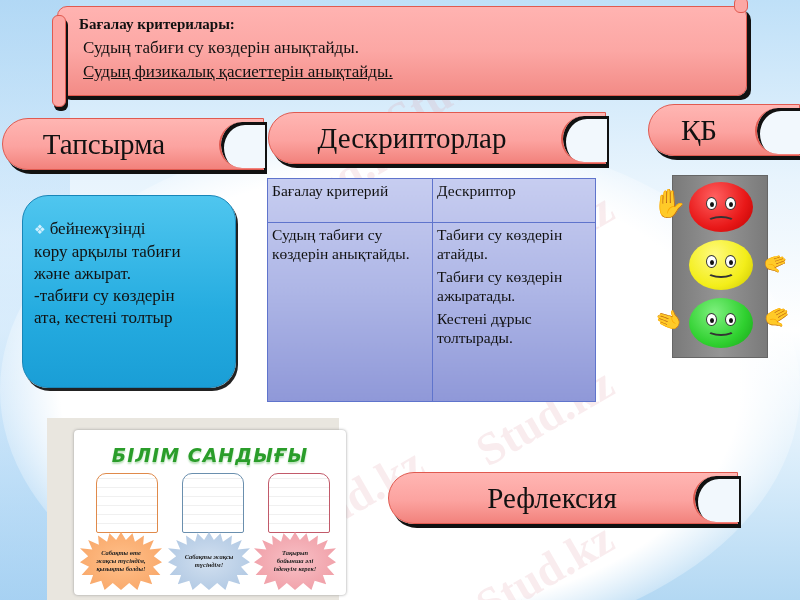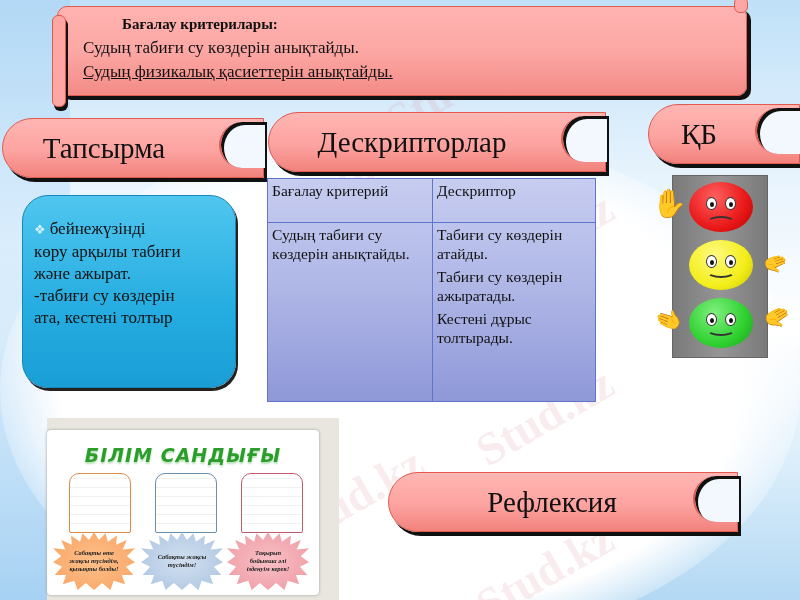--- a/index.html
+++ b/index.html
@@ -32,29 +32,29 @@
     content: ""; position: absolute; left: -6px; top: 8px; width: 12px; height: 90px;
     background: #fca7a4; border: 1.5px solid #e05a50; border-radius: 6px;
     box-shadow: 2px 4px 0 #111;
   }
   .scroll::after {
     content: ""; position: absolute; right: -2px; top: -10px; width: 12px; height: 14px;
     background: #fca7a4; border: 1.5px solid #e05a50; border-radius: 6px;
   }
   .scroll-title {
     position: absolute; left: 21px; top: 9px;
-    font-weight: bold; font-size: 15px; color: #111; margin-left: 43px;
+    font-weight: bold; font-size: 15px; color: #111;
   }
   .scroll-line {
     position: absolute; left: 25px; font-size: 17px; color: #111;
   }
 
   
   .ribbon {
-    position: absolute; height: 60px;
+    position: absolute; height: 52px;
     background: linear-gradient(180deg, #ffb6b3 0%, #fca3a0 55%, #f2827c 100%);
     border: 1.5px solid #e05a50;
     border-radius: 30px 0 0 30px;
     box-shadow: 3px 4px 0 #111;
     display: flex; align-items: center; justify-content: center;
     font-size: 29px; color: #111;
   }
   .ribbon .notch {
     position: absolute; right: -2px; top: 3px; width: 46px; height: 46px;
     border-radius: 50% 0 0 50%;
@@ -116,21 +116,21 @@
   .hand {
     position: absolute; font-size: 28px; line-height: 28px;
   }
 
   
   .chest-card {
     position: absolute; left: 47px; top: 418px; width: 292px; height: 182px;
     background: #e9e6df;
   }
   .chest-inner {
-    position: absolute; left: 0; top: 12px; width: 272px; height: 165px;
+    position: absolute; left: 27px; top: 12px; width: 272px; height: 165px;
     background: #fff; border-radius: 4px; box-shadow: 0 0 3px #999;
   }
   .chest-title {
     position: absolute; left: 0; right: 0; top: 14px; text-align: center;
     font-family: "DejaVu Sans", sans-serif; font-weight: bold; font-style: italic;
     font-size: 19px; color: #2a9d2a; letter-spacing: 1px;
     text-shadow: 0 2px 2px #b7e0b7;
   }
   .chest {
     position: absolute; top: 43px; width: 62px; height: 60px;

